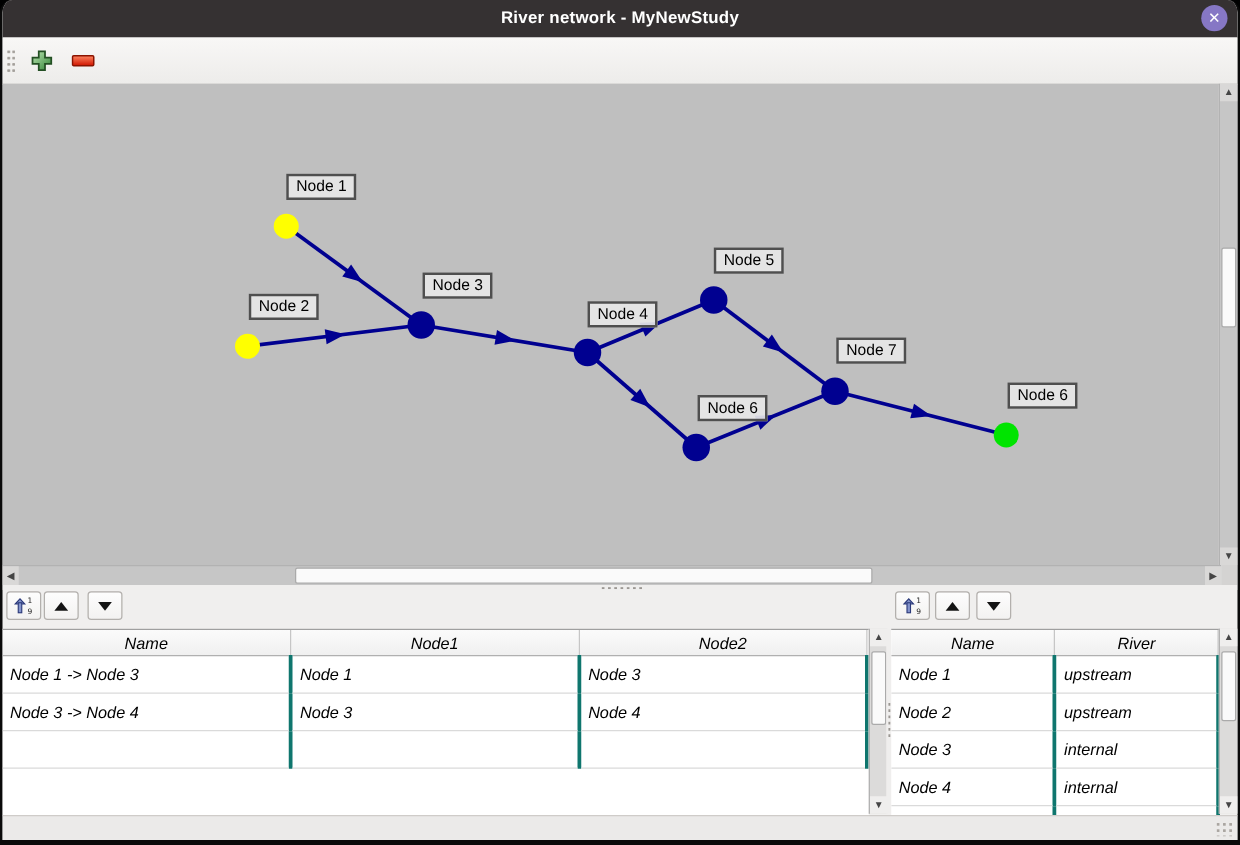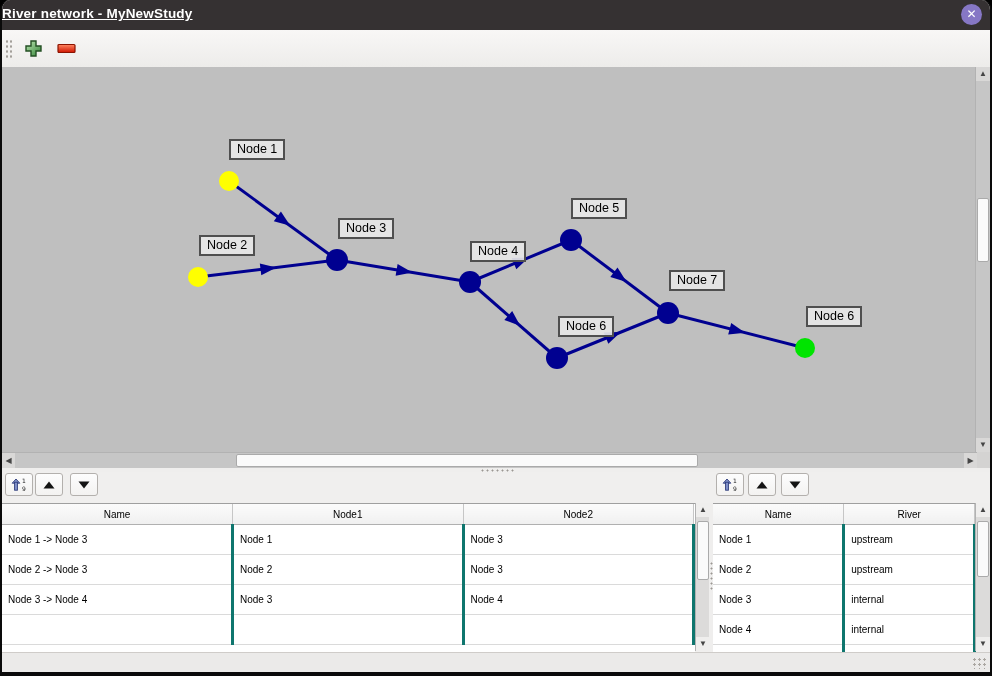--- a/index.html
+++ b/index.html
@@ -2,22 +2,22 @@
 <html><head>
 <meta charset="utf-8">
 <style>
   html,body{margin:0;padding:0;background:#000;width:992px;height:676px;overflow:hidden;
     font-family:"Liberation Sans","DejaVu Sans",sans-serif;}
   .window{position:absolute;left:0;top:0;width:992px;height:676px;box-sizing:border-box;
     border-left:2px solid #0a0a0a;border-right:2px solid #0a0a0a;border-bottom:4px solid #0a0a0a;
     border-radius:10px 10px 0 0;overflow:hidden;background:#f0efee;}
   
   .titlebar{position:absolute;left:0;top:0;right:0;height:30px;background:#353132;}
-  .titlebar .title{position:absolute;left:0;right:0;top:6px;text-align:left;color:#fff;
-    font-size:13.5px;font-weight:bold;letter-spacing:.2px;text-decoration:underline;}
+  .titlebar .title{position:absolute;left:0;right:0;top:6px;text-align:center;color:#fff;
+    font-size:13.5px;font-weight:bold;letter-spacing:.2px;}
   .close-btn{position:absolute;right:8px;top:4px;width:21px;height:21px;border-radius:50%;
     background:#8677c5;color:#fff;text-align:center;line-height:20px;font-size:12px;font-weight:bold;cursor:pointer;}
   
   .toolbar{position:absolute;left:0;top:30px;right:0;height:37px;
     background:linear-gradient(#f8f7f6,#edecea);border-bottom:1px solid #c9c6c3;}
   .tb-grip{position:absolute;left:3px;top:9px;width:7px;height:19px;
     background-image:radial-gradient(circle,#a39f9a 1px,rgba(0,0,0,0) 1.3px);background-size:4px 5px;}
   .tool-btn{position:absolute;top:6px;width:24px;height:24px;border:none;background:transparent;padding:0;cursor:pointer;}
   .tool-btn svg{display:block;margin:auto;}
   
@@ -41,21 +41,21 @@
   .split-h .dots{position:absolute;left:478px;top:1px;width:34px;height:3px;
     background-image:radial-gradient(circle,#9b9793 .9px,rgba(0,0,0,0) 1.1px);background-size:5px 3px;}
   .split-v{position:absolute;left:707px;top:503px;width:4px;height:148px;background:#efeeed;cursor:col-resize;}
   .split-v .dots{position:absolute;top:58px;left:1px;width:3px;height:30px;
     background-image:radial-gradient(circle,#9b9793 .9px,rgba(0,0,0,0) 1.1px);background-size:3px 5px;}
   
   .panel-btn{position:absolute;top:473px;width:28px;height:23px;box-sizing:border-box;
     background:linear-gradient(#fdfdfd,#f3f2f1);border:1px solid #b3b0ad;border-radius:3px;cursor:pointer;padding:0;}
   .panel-btn svg{display:block;margin:auto;}
   .table-wrap{position:absolute;top:503px;height:148px;overflow:hidden;background:#fff;border-top:1px solid #9f9f9f;}
-  table.data-table{border-collapse:collapse;table-layout:fixed;width:100%;font-size:10px;color:#000;}
+  table.data-table{border-collapse:collapse;table-layout:fixed;width:100%;font-size:13px;color:#000;font-style:italic;}
   table.data-table th{height:20px;font-weight:normal;background:linear-gradient(#fbfbfb,#f0f0f0);
     border-bottom:1px solid #b0b0b0;border-right:1px solid #c6c6c6;padding:0 4px;overflow:hidden;}
   table.data-table td{height:29px;border-right:3px solid #0f766e;border-bottom:1px solid #dadada;
     padding:0 6px;overflow:hidden;white-space:nowrap;}
   .tbl-vscroll{top:503px;height:148px;background:#dcdbda;}
   .tbl-vscroll .sb-btn{background:#efeeed;}
   
   .statusbar{position:absolute;left:0;right:0;top:652px;height:20px;background:#ebeae9;border-top:1px solid #cfccc9;}
   .resize-grip{position:absolute;right:4px;top:4px;width:14px;height:12px;
     background-image:radial-gradient(circle,#aaa6a1 1px,rgba(0,0,0,0) 1.2px);background-size:5px 5px;}
@@ -182,25 +182,20 @@
             <th>Node2</th>
           </tr>
         </thead>
       <tbody>
           <tr>
             <td>Node 1 -&gt; Node 3</td>
             <td>Node 1</td>
             <td>Node 3</td>
           </tr>
           <tr>
-            <td>Node 2 -&gt; Node 3</td>
-            <td>Node 2</td>
-            <td>Node 3</td>
-          </tr>
-          <tr>
             <td>Node 3 -&gt; Node 4</td>
             <td>Node 3</td>
             <td>Node 4</td>
           </tr>
           <tr>
             <td>&nbsp;</td>
             <td>&nbsp;</td>
             <td>&nbsp;</td>
           </tr>
         </tbody>

